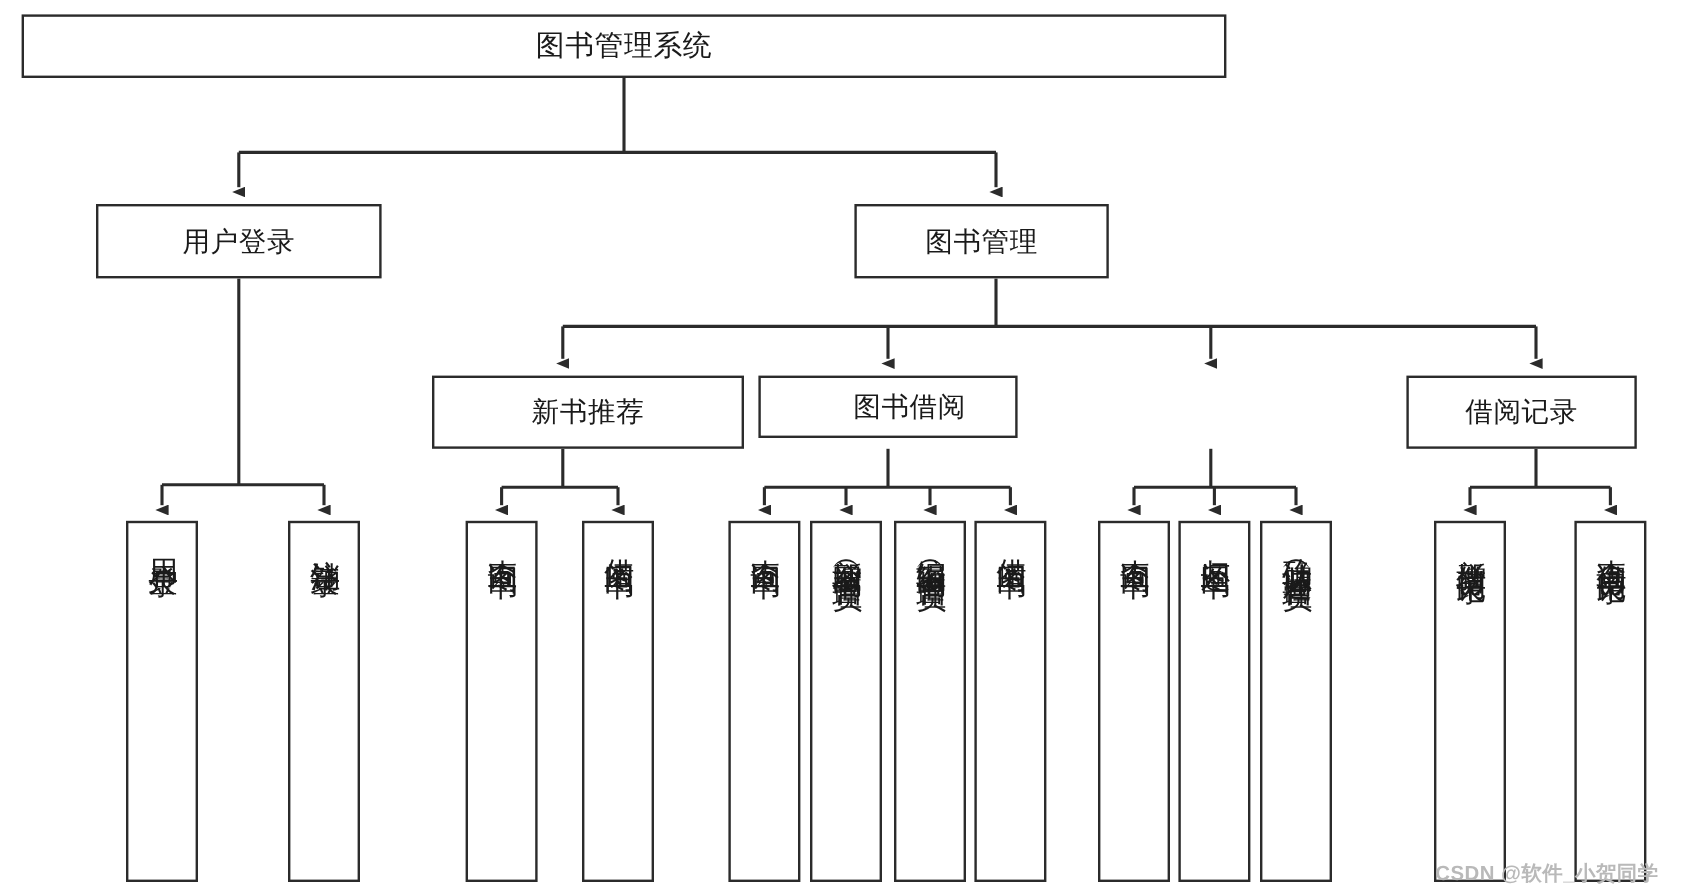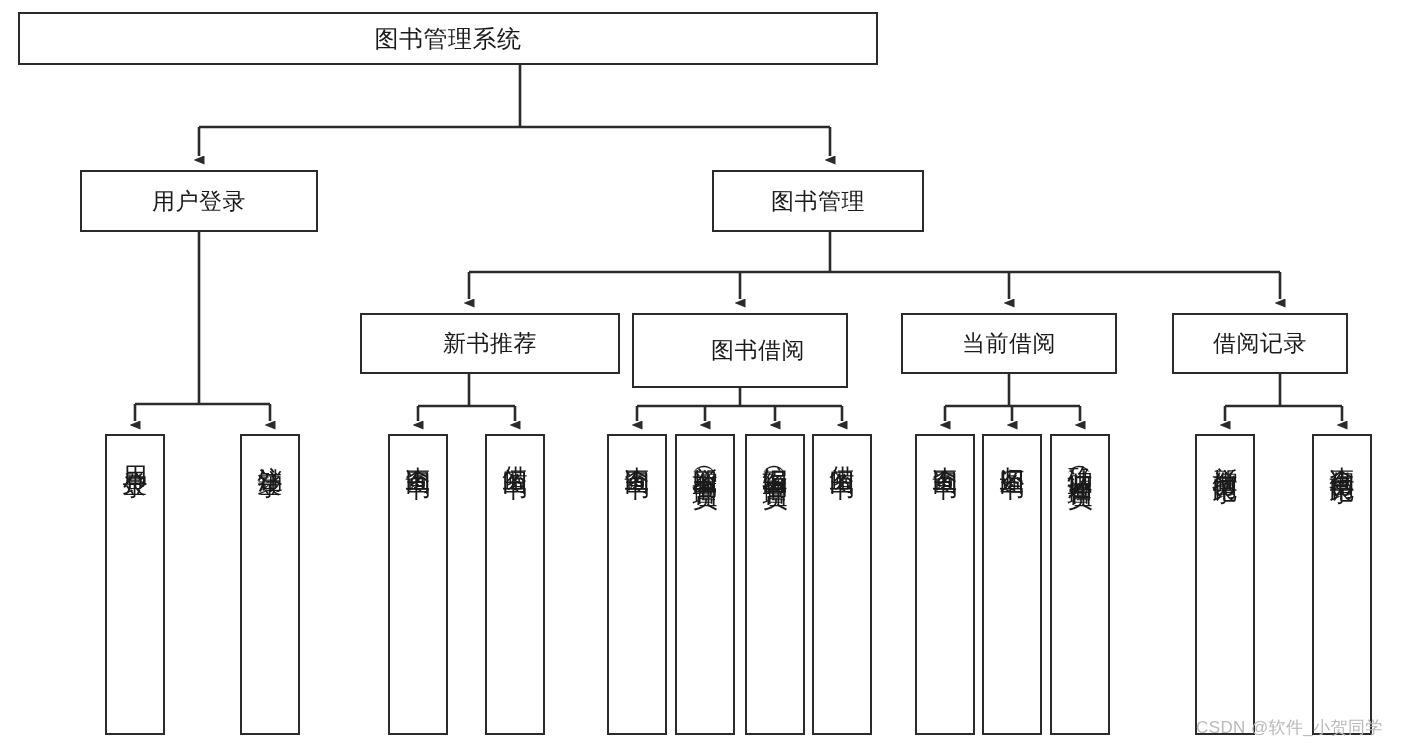--- a/index.html
+++ b/index.html
@@ -119,41 +119,38 @@
       <path d="M1012,406 L1012,421" marker-end="url(#arrow)"></path>
       <path d="M1080,406 L1080,421" marker-end="url(#arrow)"></path>
 
       <path d="M1280,374 L1280,406"></path>
       <path d="M1225,406 L1342,406"></path>
       <path d="M1225,406 L1225,421" marker-end="url(#arrow)"></path>
       <path d="M1342,406 L1342,421" marker-end="url(#arrow)"></path>
     </g>
   </svg>
 
-  <div class="node horiz root" style="left:18px; top:12px; width:860px; height:53px;">
+  <div class="node horiz root" style="left:18px; top:12px; width:1004px; height:53px;">
     <span class="lbl">图书管理系统</span>
   </div>
 
   <div class="node horiz" style="left:80px; top:170px; width:238px; height:62px;">
     <span class="lbl">用户登录</span>
   </div>
   <div class="node horiz" style="left:712px; top:170px; width:212px; height:62px;">
     <span class="lbl">图书管理</span>
   </div>
 
   <div class="node horiz" style="left:360px; top:313px; width:260px; height:61px;">
     <span class="lbl">新书推荐</span>
   </div>
-  <div class="node horiz" style="left:632px; top:313px; width:216px; height:75px;padding-left:36px;">
+  <div class="node horiz" style="left:632px; top:313px; width:216px; height:52px;padding-left:36px;">
     <span class="lbl">图书借阅</span>
   </div>
-  <div class="node horiz" style="left:901px; top:313px; width:216px; height:61px;">
-    <span class="lbl">当前借阅</span>
-  </div>
-  <div class="node horiz" style="left:1172px; top:313px; width:176px; height:61px;">
+  <div class="node horiz" style="left:1172px; top:313px; width:192px; height:61px;">
     <span class="lbl">借阅记录</span>
   </div>
 
   <div class="node vert" style="left:105px; top:434px; width:60px; height:301px;">
     <span class="lbl">用户登录</span>
   </div>
   <div class="node vert" style="left:240px; top:434px; width:60px; height:301px;">
     <span class="lbl">注销登录</span>
   </div>
   <div class="node vert" style="left:388px; top:434px; width:60px; height:301px;">
@@ -183,15 +180,15 @@
   <div class="node vert" style="left:1050px; top:434px; width:60px; height:301px;">
     <span class="lbl">确认归还（管理员）</span>
   </div>
   <div class="node vert" style="left:1195px; top:434px; width:60px; height:301px;">
     <span class="lbl">新增借阅记录</span>
   </div>
   <div class="node vert" style="left:1312px; top:434px; width:60px; height:301px;">
     <span class="lbl">查询借阅记录</span>
   </div>
 
-  <div class="watermark" style="left:1196px; top:716px;">CSDN @软件_小贺同学</div>
+  <div class="watermark" style="left:1196px; top:716px;font-weight:bold;">CSDN @软件_小贺同学</div>
 
 </div>
 
 </body></html>

